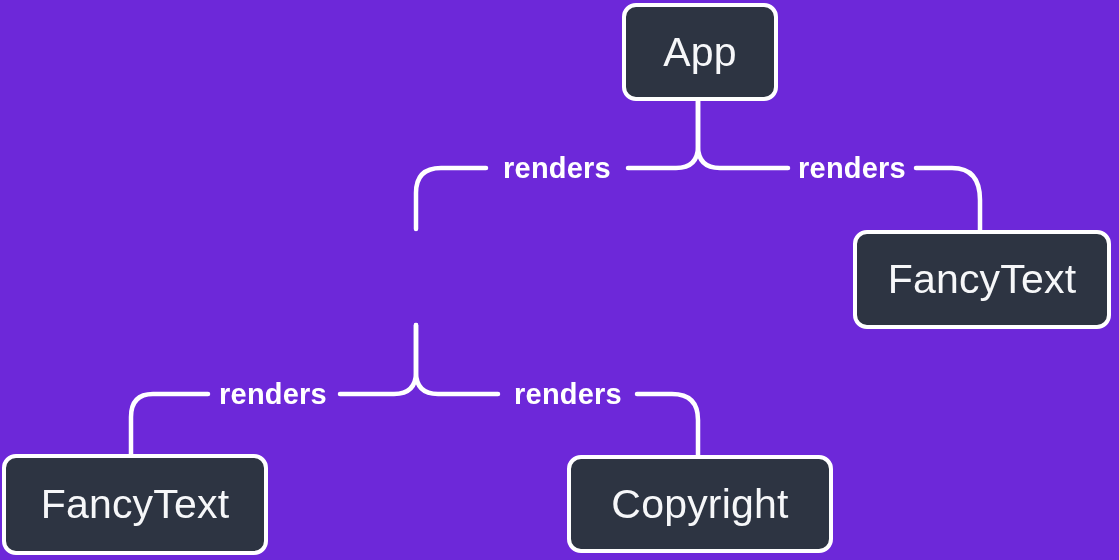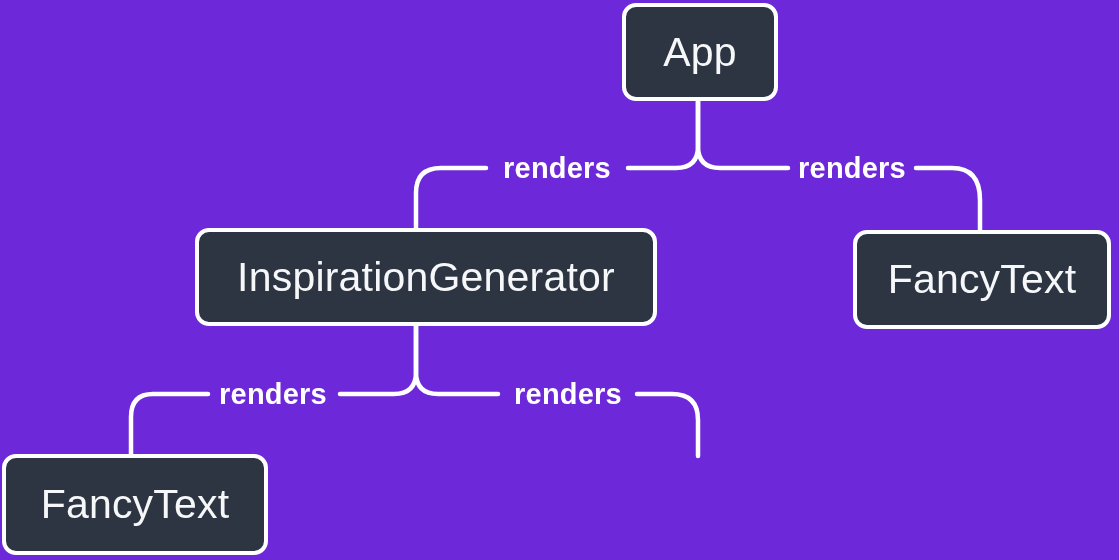--- a/index.html
+++ b/index.html
@@ -82,31 +82,31 @@
 
     <path d="M 208 394 L 153 394 Q 131 394 131 417 L 131 455"></path>
 
     <path d="M 637 394 L 672 394 Q 698 394 698 420 L 698 456"></path>
   </svg>
 
   <div class="node node-app">
     <span>App</span>
   </div>
 
-  <div class="node node-inspiration">
-    <span>InspirationGenerator</span>
-  </div>
 
   <div class="node node-fancy-right">
     <span>FancyText</span>
   </div>
 
   <div class="node node-fancy-left">
     <span>FancyText</span>
   </div>
 
+  <div class="node node-copyright">
+    <span>Copyright</span>
+  </div>
 
   <div class="edge-label edge-label-1">renders</div>
   <div class="edge-label edge-label-2">renders</div>
   <div class="edge-label edge-label-3">renders</div>
   <div class="edge-label edge-label-4">renders</div>
 
 </div>
 
 </body></html>

